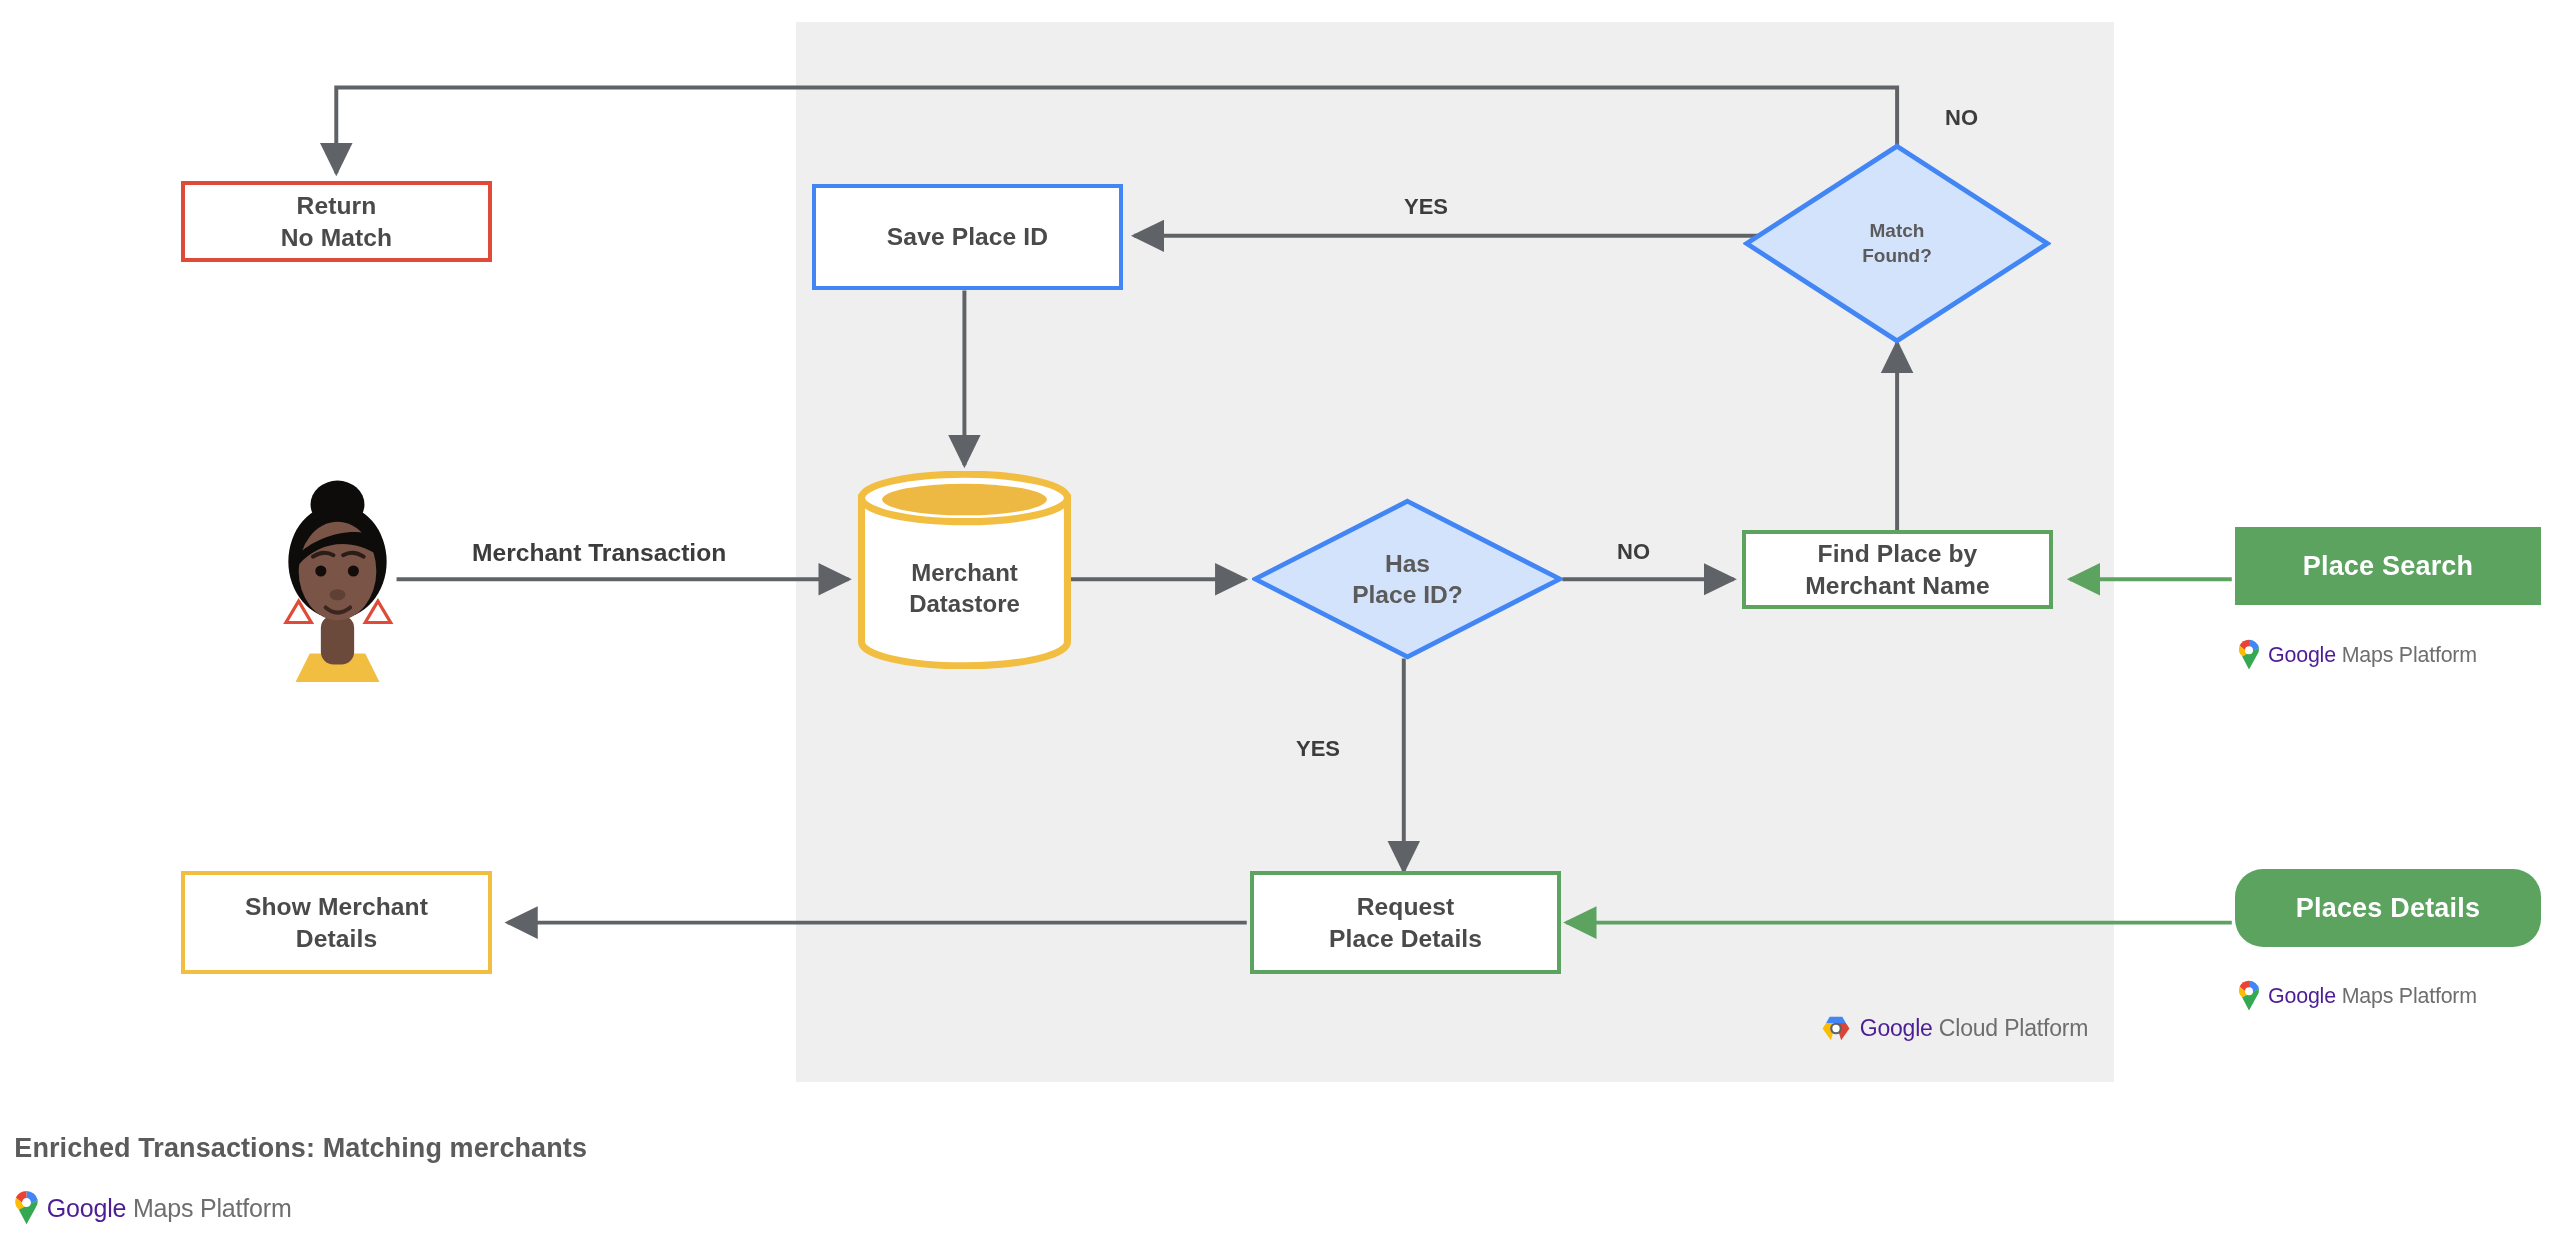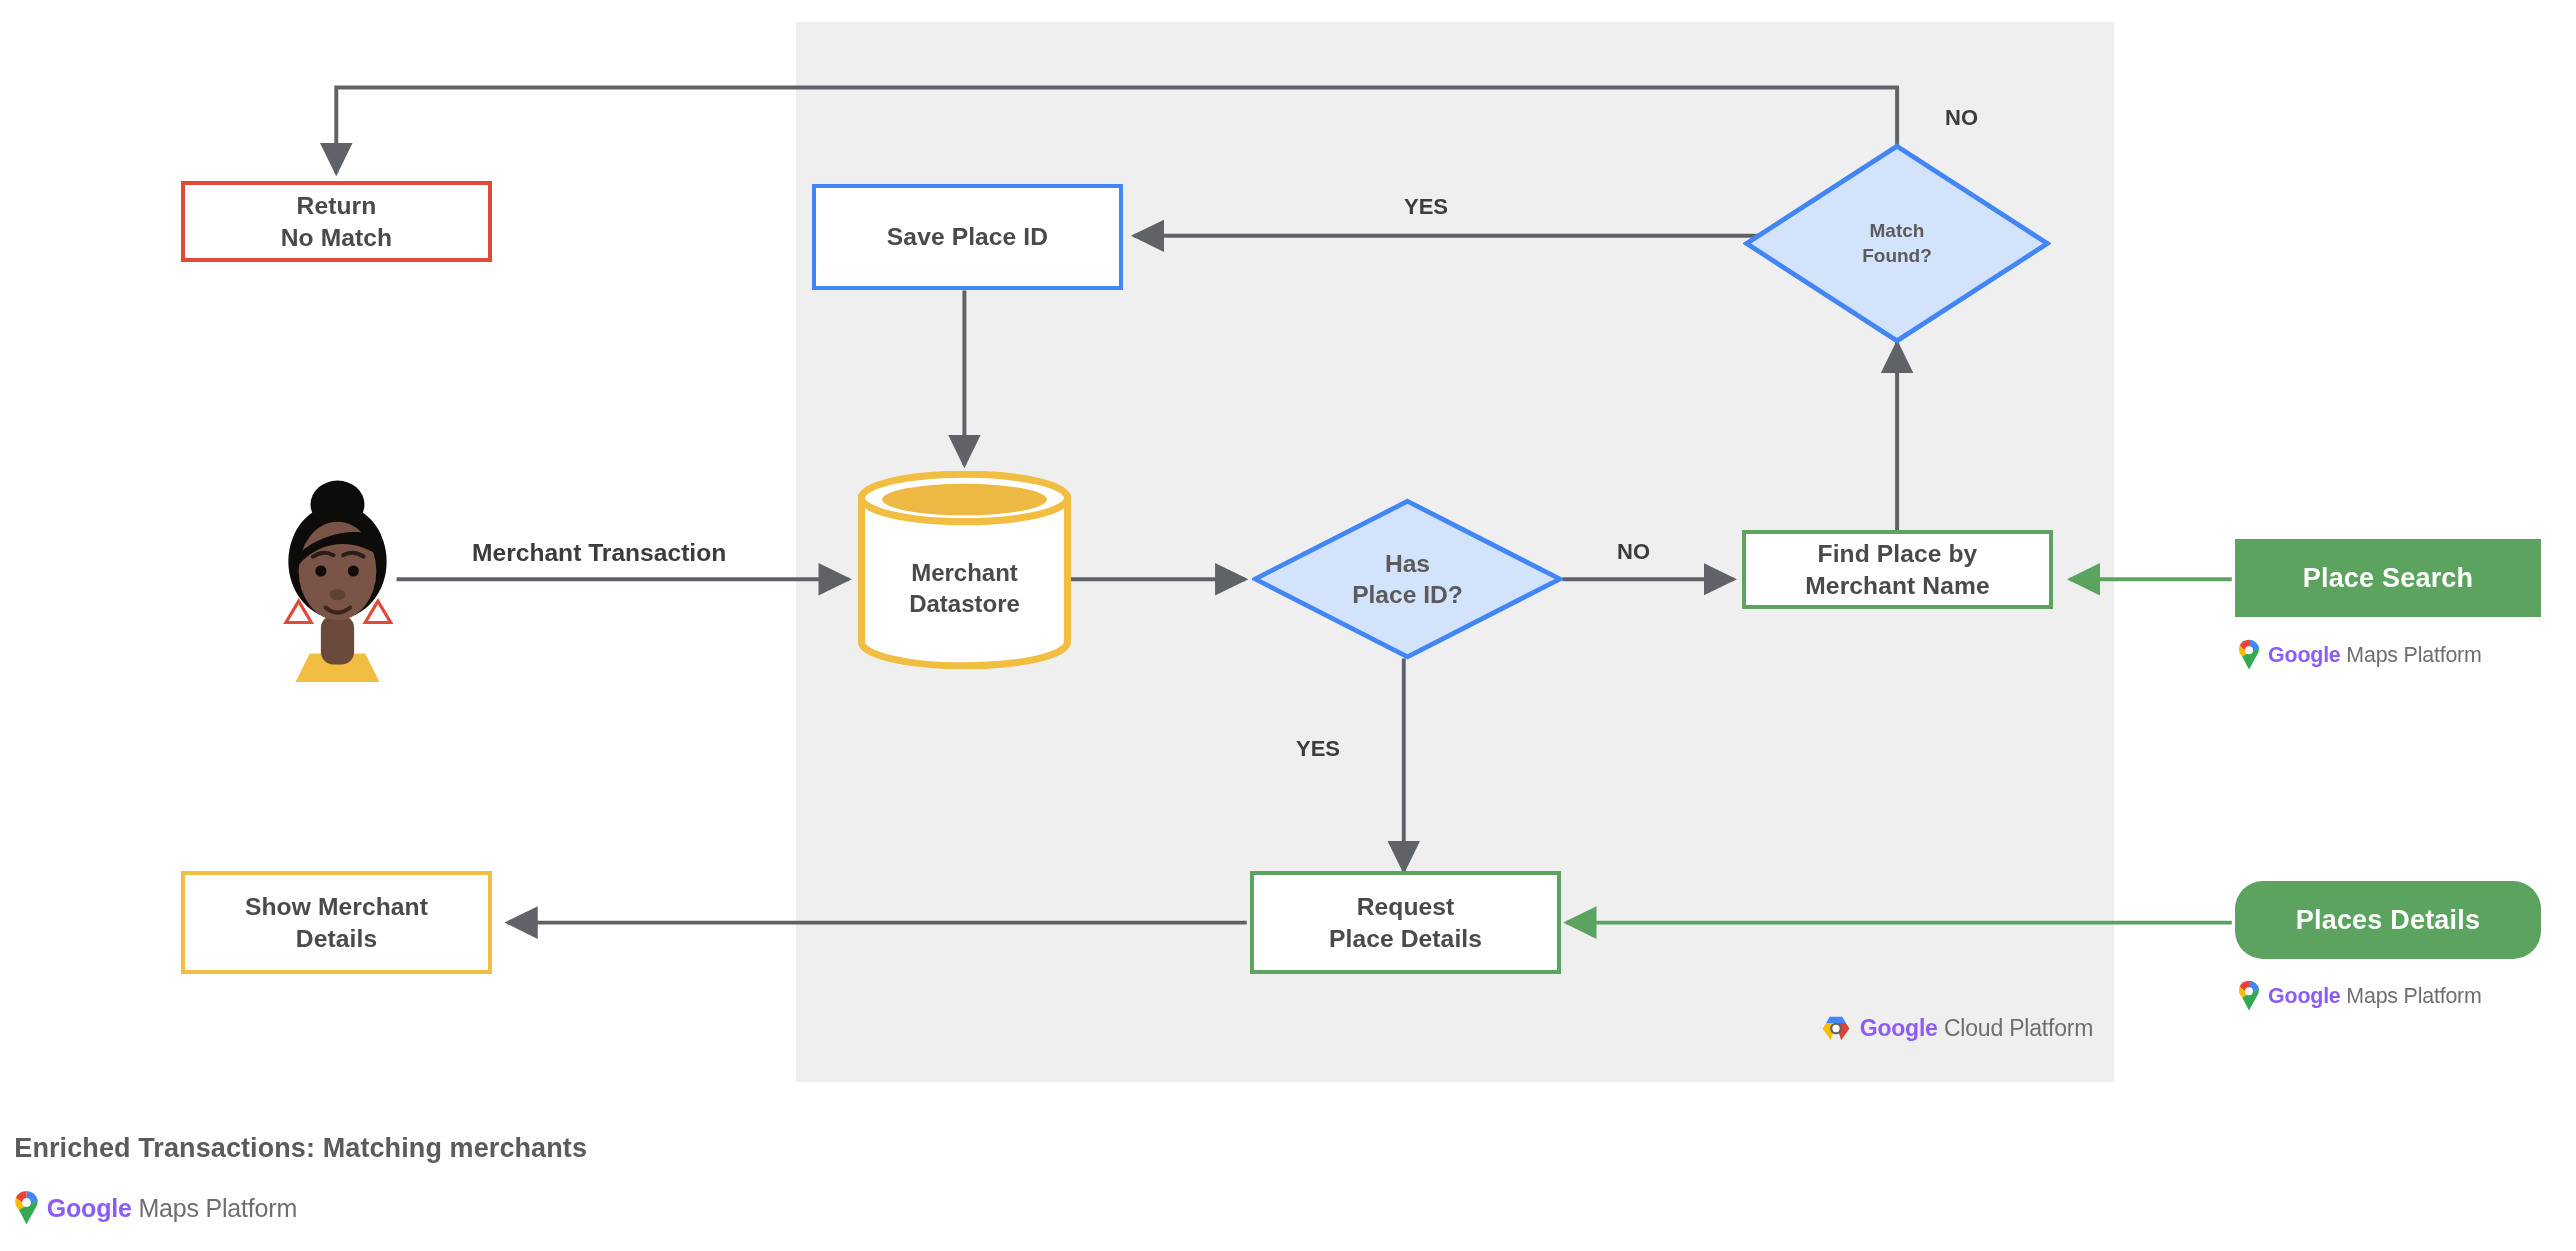--- a/index.html
+++ b/index.html
@@ -51,21 +51,20 @@
   .cta {
     box-sizing: border-box;
     background: #5BA35F;
     color: #ffffff;
     display: flex;
     align-items: center;
     justify-content: center;
     text-align: center;
     font-weight: bold;
     letter-spacing: 0.2px;
-    margin-top: 12px;
   }
 
   
   .diamond-label {
     display: flex;
     align-items: center;
     justify-content: center;
     text-align: center;
     color: #5b5b5b;
     font-weight: bold;
@@ -85,21 +84,21 @@
     display: flex;
     align-items: center;
     gap: 7.1px;
     white-space: nowrap;
   }
   .brand-text {
     color: #6e6e6e;
     font-weight: normal;
     letter-spacing: -0.2px;
   }
-  .brand-text b { font-weight: 700; color: #8b5cf6; }
+  .brand-text b { font-weight: 400; color: #4c1d95; }
 
   
   #caption {
     left: 14.3px; top: 1133px;
     color: #5b5b5b;
     font-size: 27px;
     font-weight: bold;
     letter-spacing: 0.1px;
   }
   #footer-brand { left: 12.7px; top: 1190px; }

